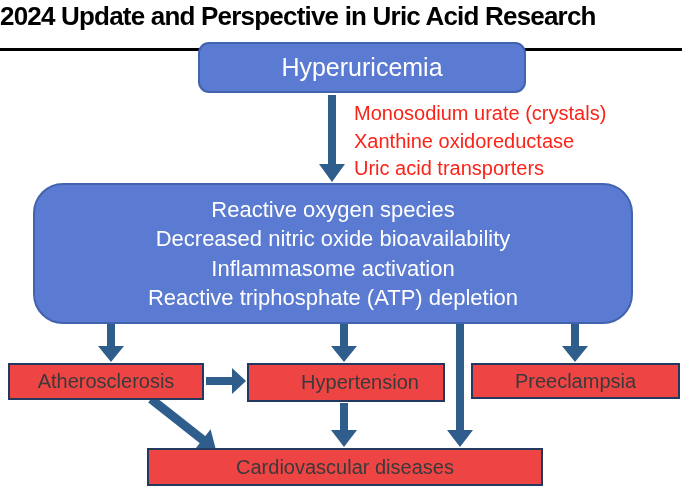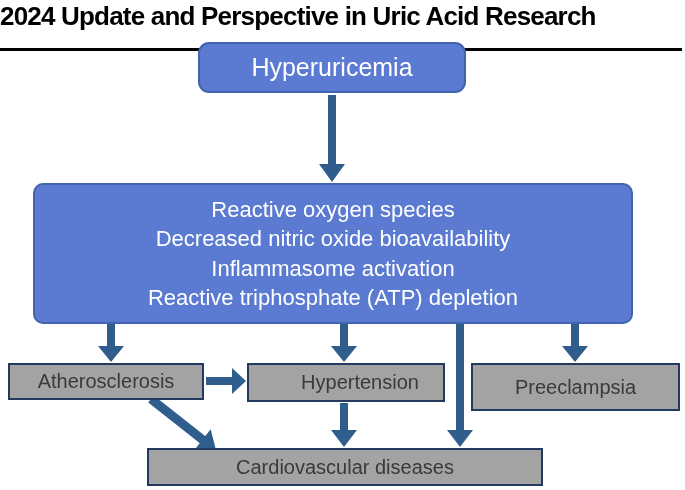--- a/index.html
+++ b/index.html
@@ -24,46 +24,46 @@
     position: absolute;
     background: #5b7ad1;
     border: 2px solid #4263ad;
     color: #ffffff;
     display: flex; flex-direction: column;
     align-items: center; justify-content: center;
     text-align: center;
     box-sizing: border-box;
   }
   .node-hyperuricemia {
-    left: 198px; top: 42px; width: 268px; height: 51px;
+    left: 198px; top: 42px; width: 328px; height: 51px;
     border-radius: 11px; font-size: 25px;
   }
   .node-mechanisms {
     left: 33px; top: 183px; width: 600px; height: 141px;
-    border-radius: 10px; font-size: 22px; line-height: 29.5px;
+    border-radius: 30px; font-size: 22px; line-height: 29.5px;
   }
 
   .causes {
     position: absolute; left: 354px; top: 100px;
     color: #fa2318; font-size: 20px; line-height: 27.5px;
     white-space: nowrap;
   }
 
   .outcome-node {
     position: absolute;
-    background: #a3a3a3;
+    background: #ef4444;
     border: 2px solid #24395f;
     color: #3a3a3a;
     display: flex; align-items: center; justify-content: center;
     text-align: center; font-size: 20px;
     box-sizing: border-box; white-space: nowrap;
   }
   .node-atherosclerosis { left: 8px;   top: 363px; width: 196px; height: 37px; }
   .node-hypertension    { left: 247px; top: 363px; width: 198px; height: 39px; padding-left: 28px; }
-  .node-preeclampsia    { left: 471px; top: 363px; width: 209px; height: 48px; }
+  .node-preeclampsia    { left: 471px; top: 363px; width: 209px; height: 36px; }
   .node-cardiovascular  { left: 147px; top: 448px; width: 396px; height: 38px; }
 
   svg.arrows { position: absolute; inset: 0; pointer-events: none; }
   .arrow-stem { stroke: #2f5d8c; fill: none; }
   .arrow-head { fill: #2f5d8c; stroke: none; }
 </style>
 </head>
 <body>
 
 <div class="stage">
@@ -100,20 +100,25 @@
       <polygon class="arrow-head" points="194.6,449.8 210.6,429.2 216,450"></polygon>
     </g>
     <g>
       <line class="arrow-stem" x1="344" y1="403" x2="344" y2="431" stroke-width="8"></line>
       <polygon class="arrow-head" points="331,430 357,430 344,447"></polygon>
     </g>
   </svg>
 
   <div class="blue-node node-hyperuricemia">Hyperuricemia</div>
 
+  <div class="causes">
+    <div>Monosodium urate (crystals)</div>
+    <div>Xanthine oxidoreductase</div>
+    <div>Uric acid transporters</div>
+  </div>
 
   <div class="blue-node node-mechanisms">
     <div>Reactive oxygen species</div>
     <div>Decreased nitric oxide bioavailability</div>
     <div>Inflammasome activation</div>
     <div>Reactive triphosphate (ATP) depletion</div>
   </div>
 
   <div class="outcome-node node-atherosclerosis">Atherosclerosis</div>
 

